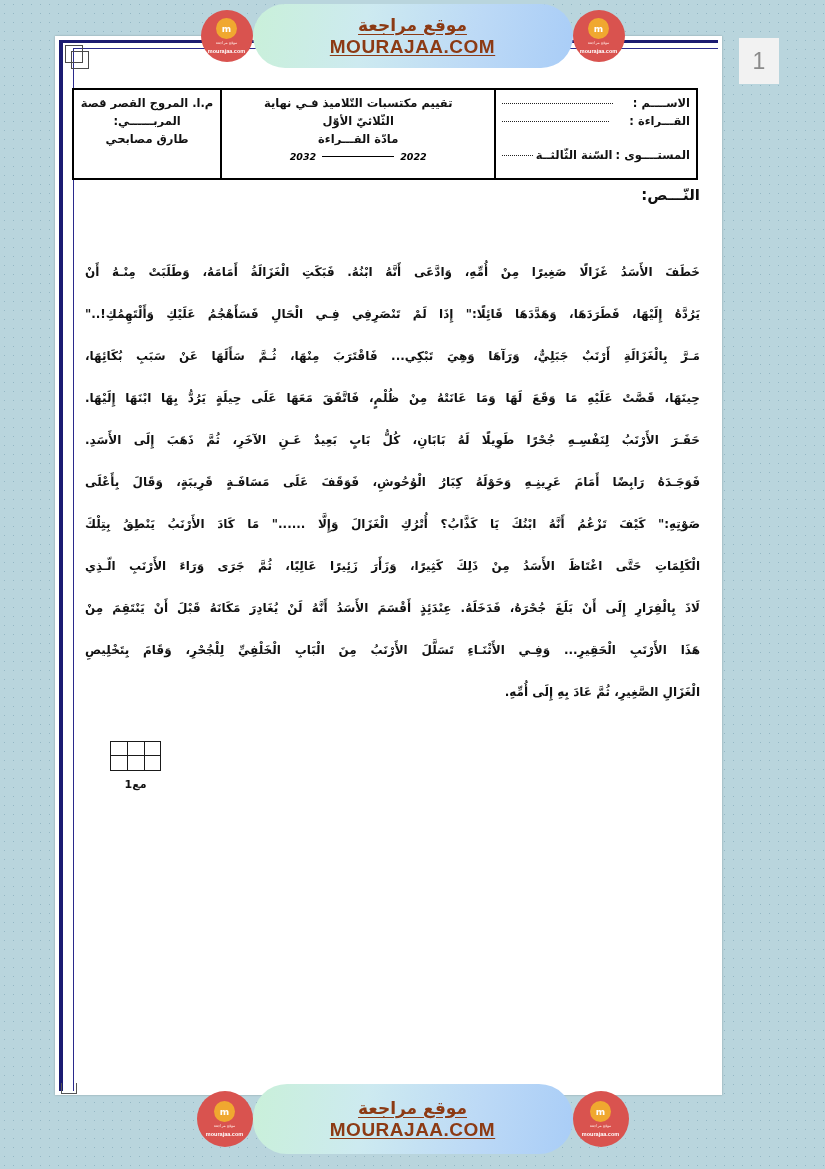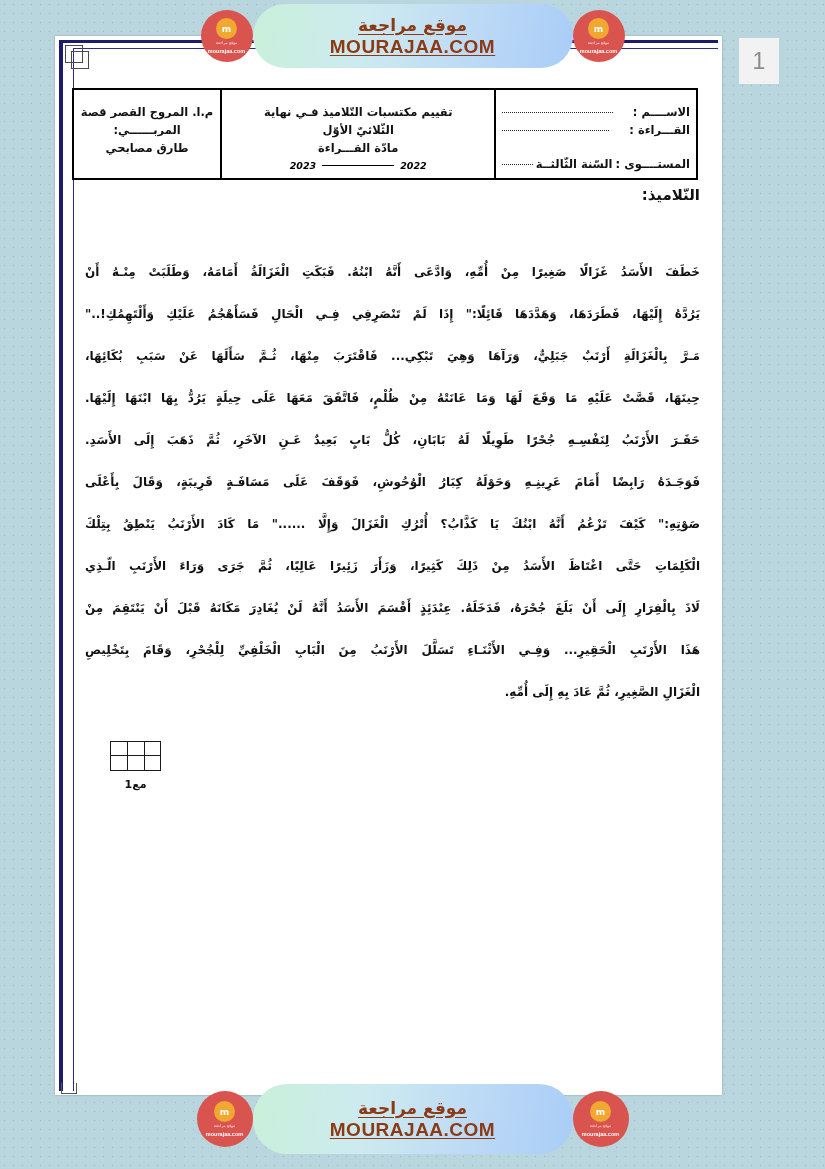--- a/index.html
+++ b/index.html
@@ -106,21 +106,21 @@
     height: 92px;
     display: flex;
     direction: rtl;
     border: 2px solid #000;
     background: #fff;
     box-sizing: border-box;
   }
   .hcell {
     box-sizing: border-box;
     border-left: 2px solid #000;
-    padding: 14px 6px 3px;
+    padding: 5px 6px 3px;
     display: flex;
     flex-direction: column;
     align-items: center;
     justify-content: flex-start;
     direction: rtl;
     overflow: hidden;
   }
   .hcell:last-child { border-left: 0; }
   .hcell-right { width: 203px; }
   .hcell-mid   { width: 276px; }
@@ -367,35 +367,35 @@
         <span class="lbl">السّنة الثّالثــة</span>
         <span class="dotfill"></span>
       </div>
     </div>
 
     <div class="hcell hcell-mid">
       <div class="hline">تقييم مكتسبات التّلاميذ فـي نهاية</div>
       <div class="hline">الثّلاثيّ الأوّل</div>
       <div class="hline">مادّة القـــراءة</div>
       <div class="year-row">
-        <span>2023</span>
+        <span>2032</span>
         <span class="dash"></span>
         <span>2022</span>
       </div>
     </div>
 
     <div class="hcell hcell-left">
       <div class="hline">م.ا. المروج القصر قصة</div>
       <div class="hline">المربــــــي:</div>
       <div class="hline">طارق مصابحي</div>
     </div>
 
   </div>
 
-  <div class="section-heading">النّلاميذ:</div>
+  <div class="section-heading">النّـــص:</div>
 
   <div class="body-text">
     <div class="txt-line">خَطَفَ الأَسَدُ غَزَالًا صَغِيرًا مِنْ أُمِّهِ، وَادَّعَى أَنَّهُ ابْنُهُ. فَبَكَتِ الْغَزَالَةُ أَمَامَهُ، وَطَلَبَتْ مِنْـهُ أَنْ</div>
     <div class="txt-line">يَرُدَّهُ إِلَيْهَا، فَطَرَدَهَا، وَهَدَّدَهَا قَائِلًا:" إِذَا لَمْ تَنْصَرِفِي فِـي الْحَالِ فَسَأَهْجُمُ عَلَيْكِ وَأَلْتَهِمُكِ!.."</div>
     <div class="txt-line">مَـرَّ بِالْغَزَالَةِ أَرْنَبٌ جَبَلِيٌّ، وَرَآهَا وَهِيَ تَبْكِي... فَاقْتَرَبَ مِنْهَا، ثُـمَّ سَأَلَهَا عَنْ سَبَبِ بُكَائِهَا،</div>
     <div class="txt-line">حِينَهَا، قَصَّتْ عَلَيْهِ مَا وَقَعَ لَهَا وَمَا عَانَتْهُ مِنْ ظُلْمٍ، فَاتَّفَقَ مَعَهَا عَلَى حِيلَةٍ يَرُدُّ بِهَا ابْنَهَا إِلَيْهَا.</div>
     <div class="txt-line">حَفَـرَ الأَرْنَبُ لِنَفْسِـهِ جُحْرًا طَوِيلًا لَهُ بَابَانِ، كُلُّ بَابٍ بَعِيدٌ عَـنِ الآخَرِ، ثُمَّ ذَهَبَ إِلَى الأَسَدِ.</div>
     <div class="txt-line">فَوَجَـدَهُ رَابِضًا أَمَامَ عَرِينِـهِ وَحَوْلَهُ كِبَارُ الْوُحُوشِ، فَوَقَفَ عَلَى مَسَافَـةٍ قَرِيبَةٍ، وَقَالَ بِأَعْلَى</div>
     <div class="txt-line">صَوْتِهِ:" كَيْفَ تَزْعُمُ أَنَّهُ ابْنُكَ يَا كَذَّابُ؟ أُتْرُكِ الْغَزَالَ وَإِلَّا ......" مَا كَادَ الأَرْنَبُ يَنْطِقُ بِتِلْكَ</div>
     <div class="txt-line">الْكَلِمَاتِ حَتَّى اغْتَاظَ الأَسَدُ مِنْ ذَلِكَ كَثِيرًا، وَزَأَرَ زَئِيرًا عَالِيًا، ثُمَّ جَرَى وَرَاءَ الأَرْنَبِ الّـذِي</div>

